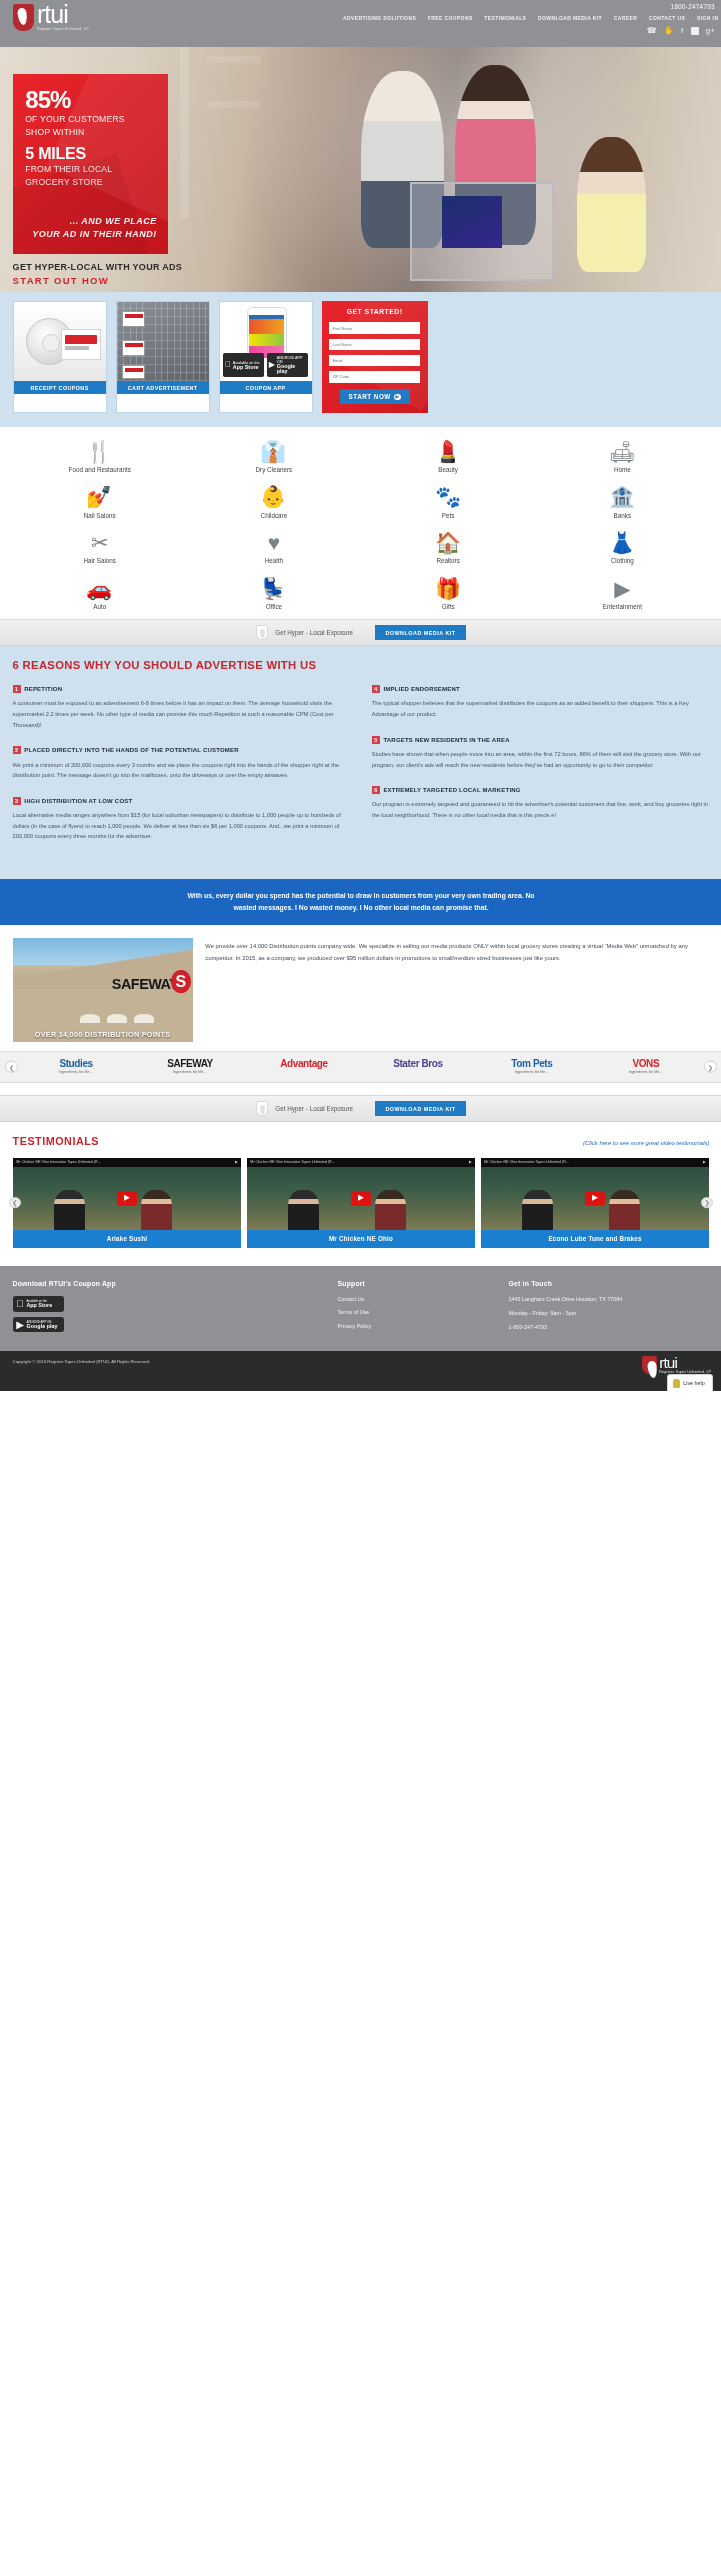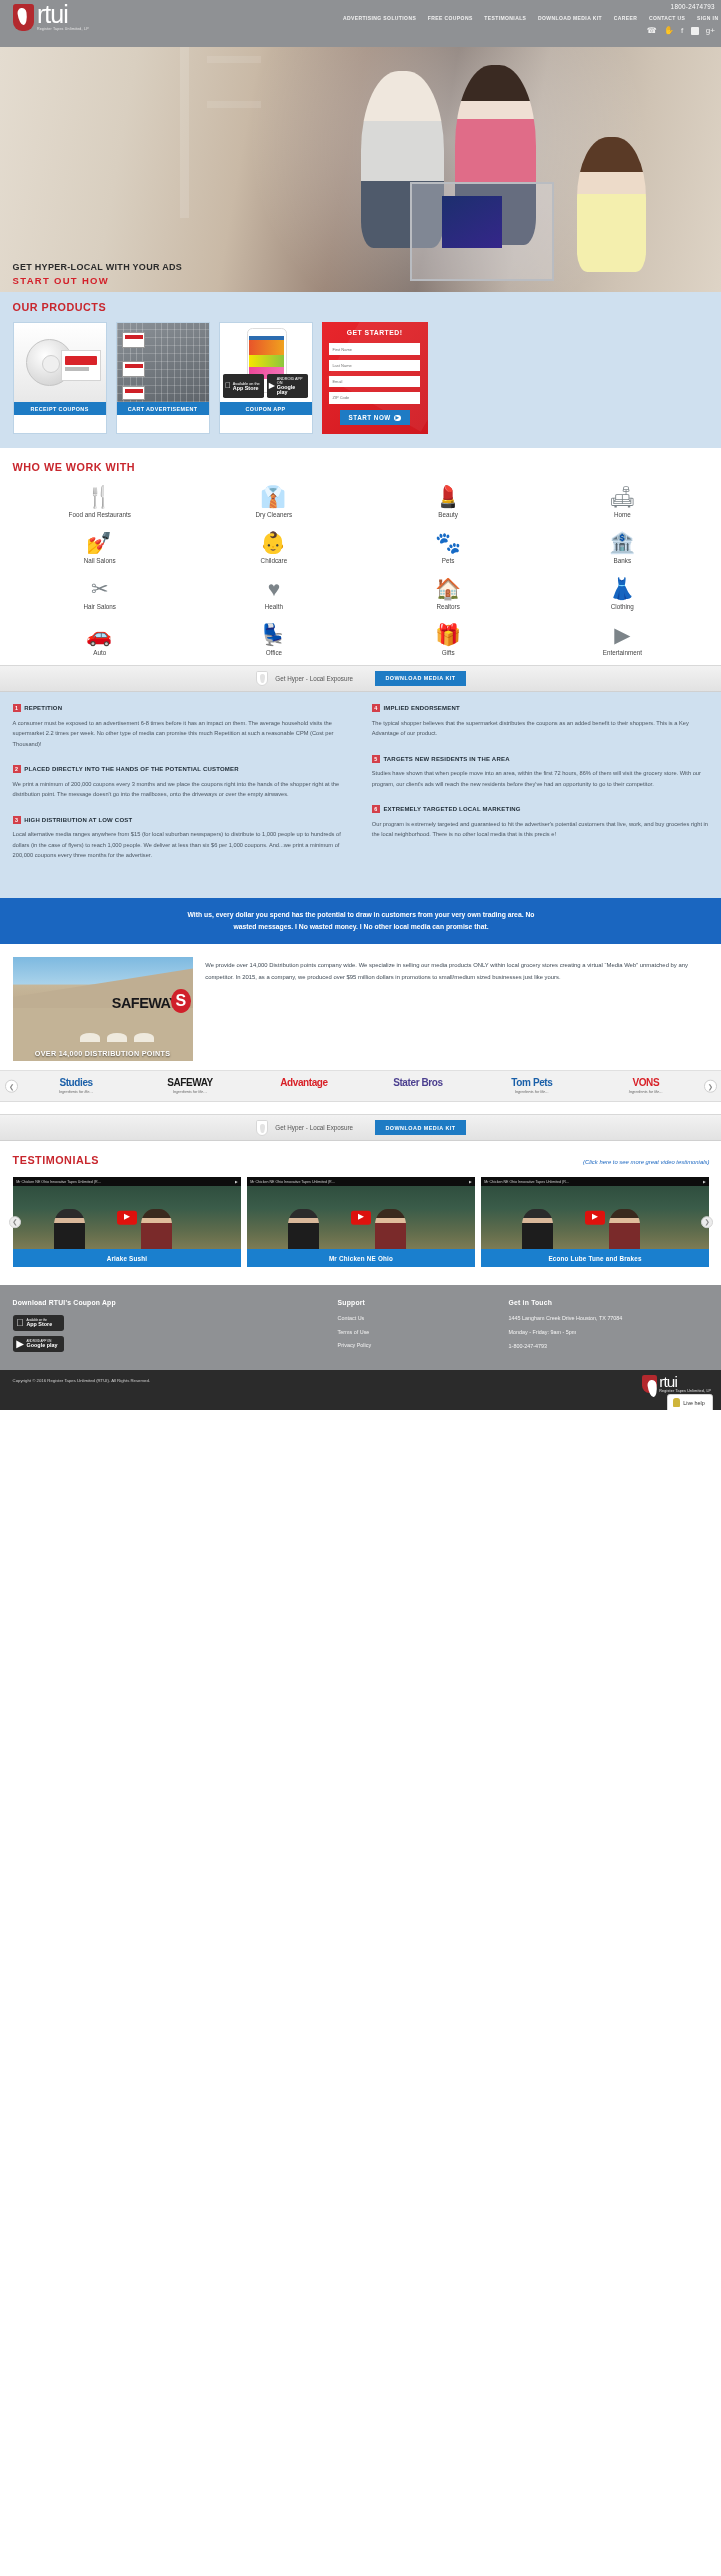--- a/index.html
+++ b/index.html
@@ -256,29 +256,42 @@
       <div class="shelf" style="left:180px;top:0;width:9px;height:171px;opacity:.5"></div>
       <div class="shelf" style="left:207px;top:9px;width:54px;height:7.2px;opacity:.4"></div>
       <div class="shelf" style="left:207px;top:54px;width:54px;height:7.2px;opacity:.4"></div>
       <div class="person" style="left:361px;top:23.5px;width:83px;height:177px;background:linear-gradient(180deg,#efe7dd 0 28%,#d9d9d7 28% 62%,#4f5a6b 62%);"></div>
       <div class="person" style="left:455px;top:18px;width:81px;height:180px;background:linear-gradient(180deg,#3a2a22 0 20%,#efdfd4 20% 30%,#e06c88 30% 66%,#27324a 66%);"></div>
       <div class="person" style="left:577px;top:90px;width:69px;height:135px;background:linear-gradient(180deg,#5a3a26 0 26%,#eddbc9 26% 42%,#f4efae 42%);"></div>
       <div style="position:absolute;left:410px;top:135px;width:144px;height:99px;border:2.7px solid #b9bcc1;background:rgba(220,222,226,.35);"></div>
       <div style="position:absolute;left:442px;top:149px;width:60px;height:52px;background:linear-gradient(150deg,#1c2f6e,#35268a);"></div>
     </div>
 
+    <div class="hero-red">
+      <div class="inner">
+        <div class="h-85">85%</div>
+        <div class="h-sub">OF YOUR CUSTOMERS</div>
+        <div class="h-sub">SHOP WITHIN</div>
+        <div class="h-5m">5 MILES</div>
+        <div class="h-sub2">FROM THEIR LOCAL</div>
+        <div class="h-sub2">GROCERY STORE</div>
+      </div>
+      <div class="h-ital">
+        <div>... AND WE PLACE</div>
+        <div>YOUR AD IN THEIR HAND!</div>
+      </div>
+    </div>
 
     <div class="hero-cta">
       <div class="l1">GET HYPER-LOCAL WITH YOUR ADS</div>
       <div class="l2">START OUT HOW</div>
     </div>
   </div>
 
   <div class="products">
-    <div class="sec-title">OUR PRODUCTS</div>
     <div class="prod-row">
 
       <div class="prod-card">
         <div class="prod-img p1">
           <div class="roll"></div>
           <div class="tape">
             <span class="cp"></span>
               <span class="cp2"></span>
           </div>
         </div>
@@ -338,21 +351,20 @@
         <input type="text" placeholder="Email" style="">
         <input type="text" placeholder="ZIP Code" style="">
         <button class="start-btn">
           <span>START NOW</span><span class="dot">▶</span>
         </button>
       </div>
     </div>
   </div>
 
   <div class="who">
-    <h2>WHO WE WORK WITH</h2>
     <div class="icon-grid" id="who-grid">
         <div class="icon-cell">
           <span class="gl">🍴</span>
           <span class="lb">Food and Restaurants</span>
         </div>
         <div class="icon-cell">
           <span class="gl">👔</span>
           <span class="lb">Dry Cleaners</span>
         </div>
         <div class="icon-cell">
@@ -414,20 +426,21 @@
       </div>
   </div>
 
   <div class="kitbar">
     <div class="kit-shield"></div>
     <div class="kit-text">Get Hyper - Local Exposure</div>
     <button class="kit-btn">DOWNLOAD MEDIA KIT</button>
   </div>
 
   <div class="reasons">
+    <h2>6 REASONS WHY YOU SHOULD ADVERTISE WITH US</h2>
     <div class="rcols">
       <div class="rcol" id="reasons-left">
           <div>
             <div class="r-head">
               <span class="r-num">1</span>
               <span class="r-title">REPETITION</span>
             </div>
             <div class="r-body">A consumer must be exposed to an advertisement 6-8 times before it has an impact on them. The average household visits the supermarket 2.2 times per week. No other type of media can promise this much Repetition at such a reasonable CPM (Cost per Thousand)!</div>
           </div>
           <div>

